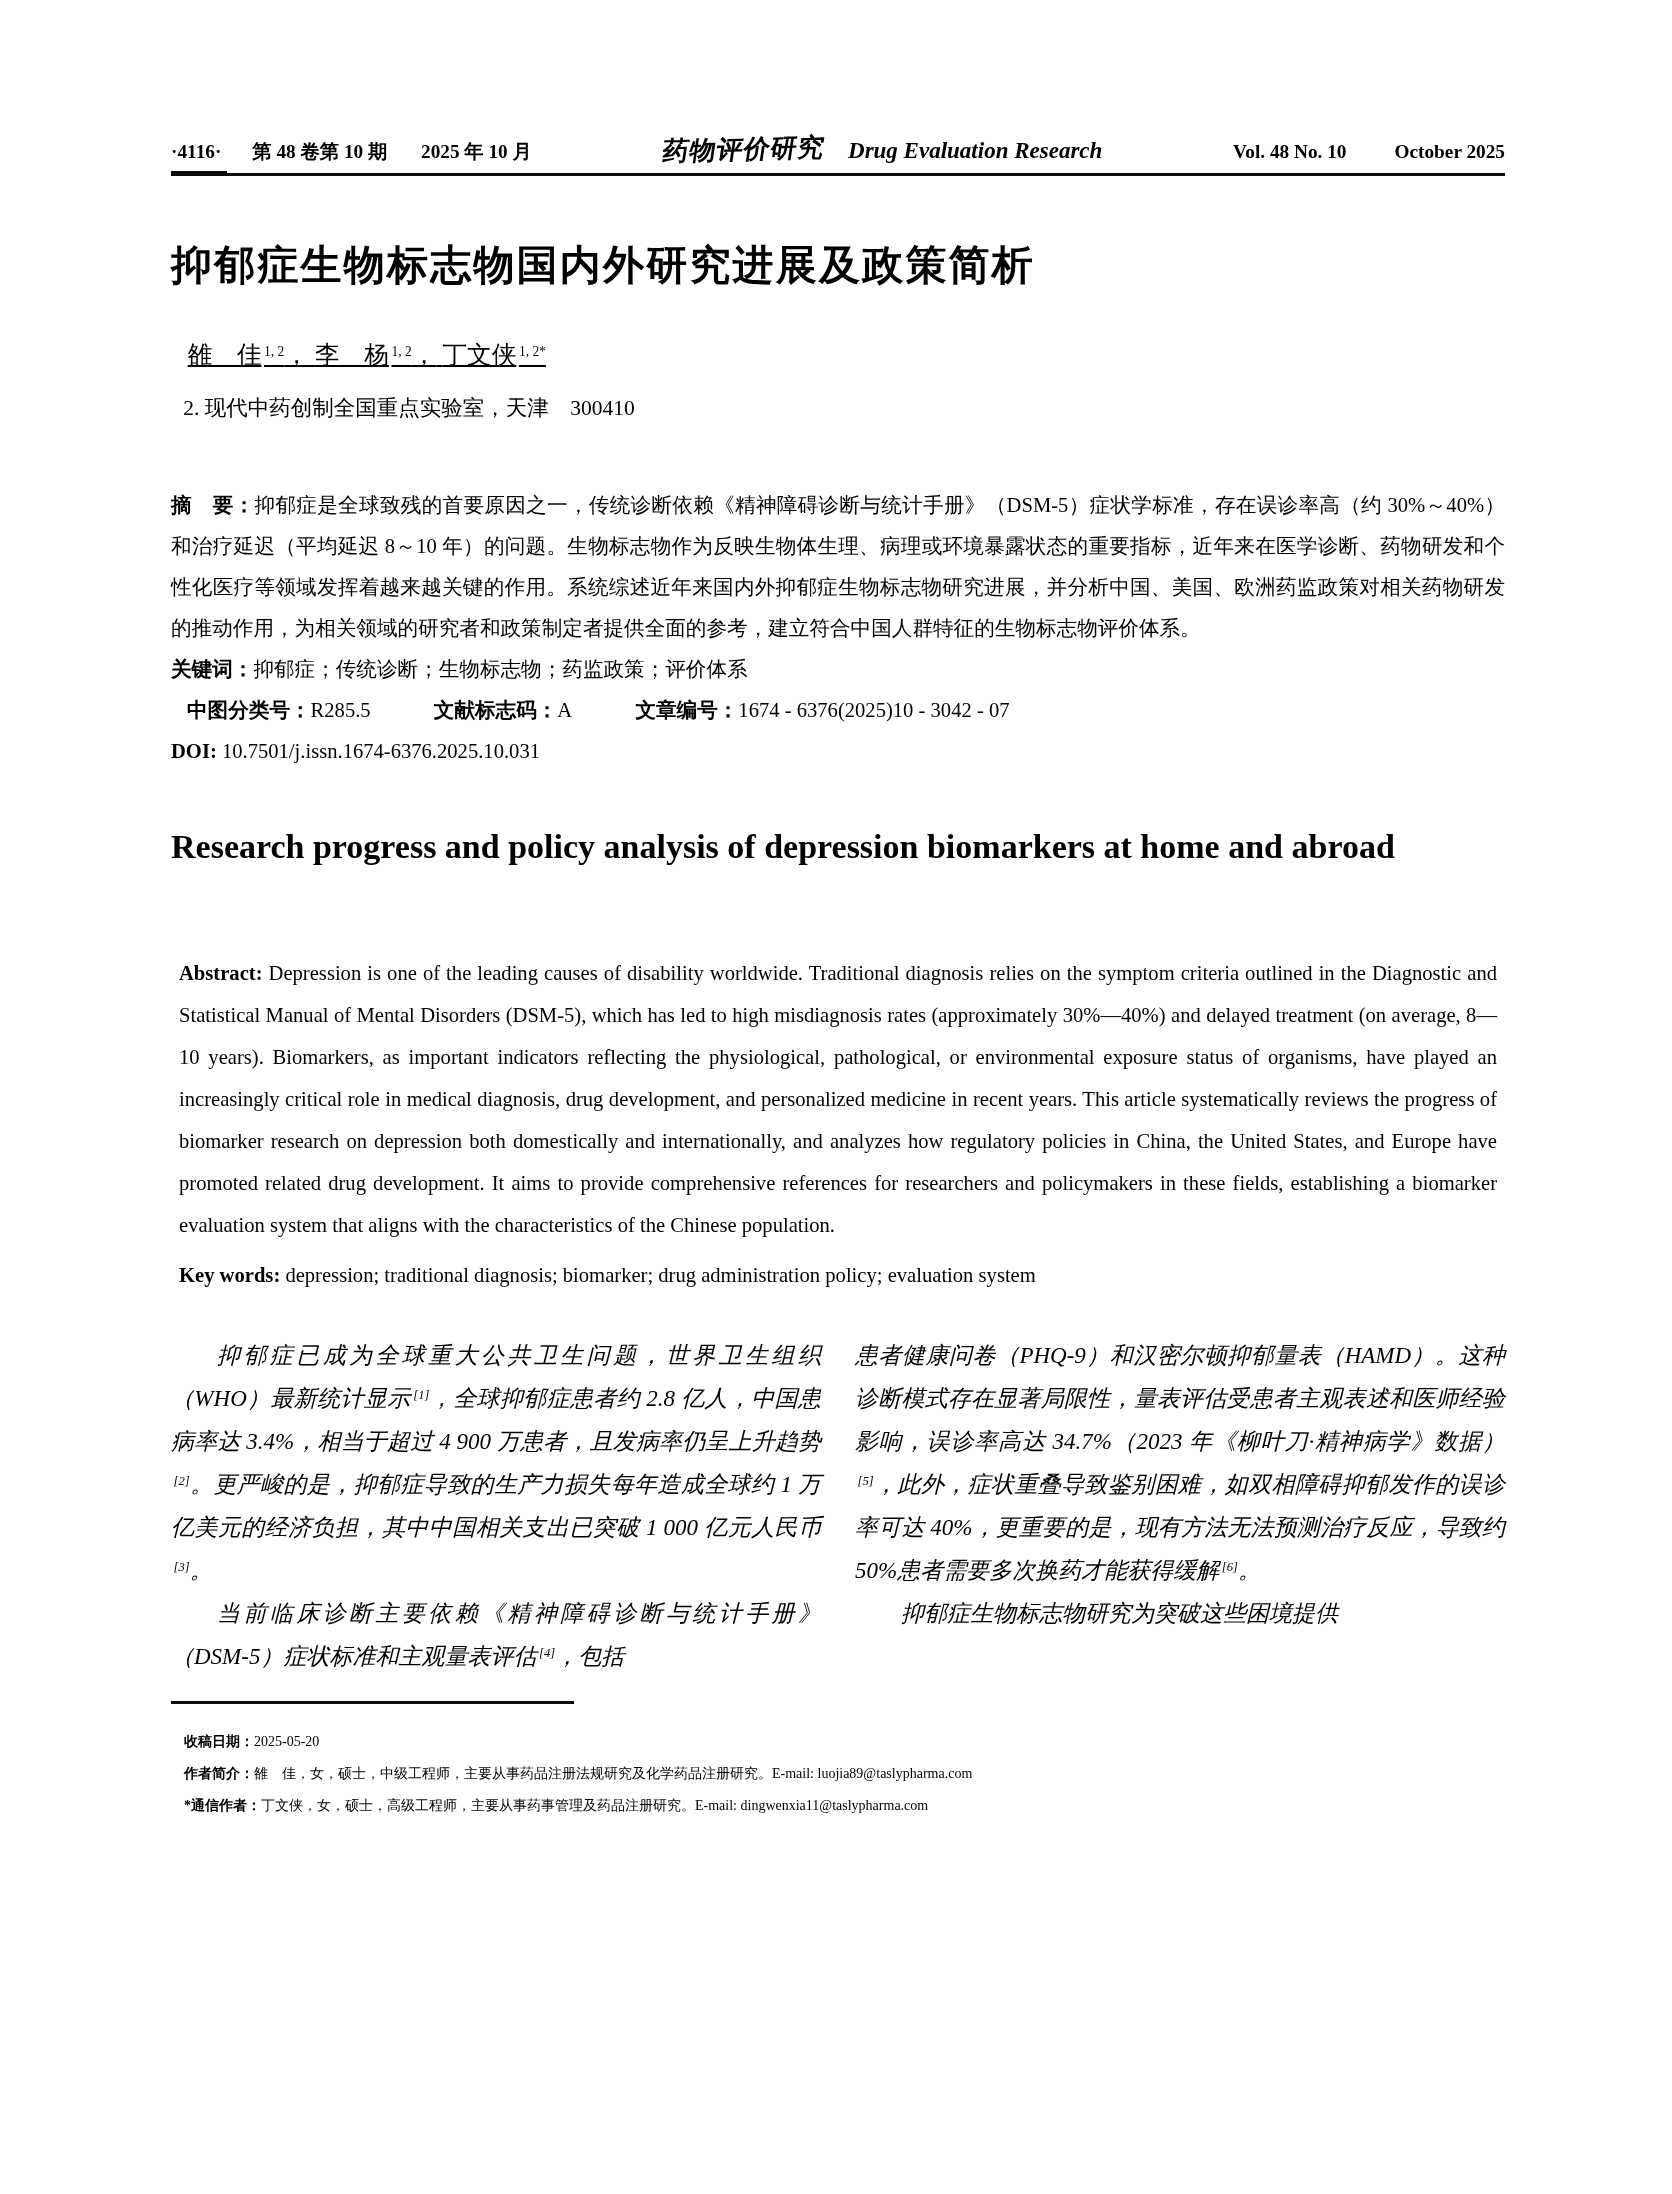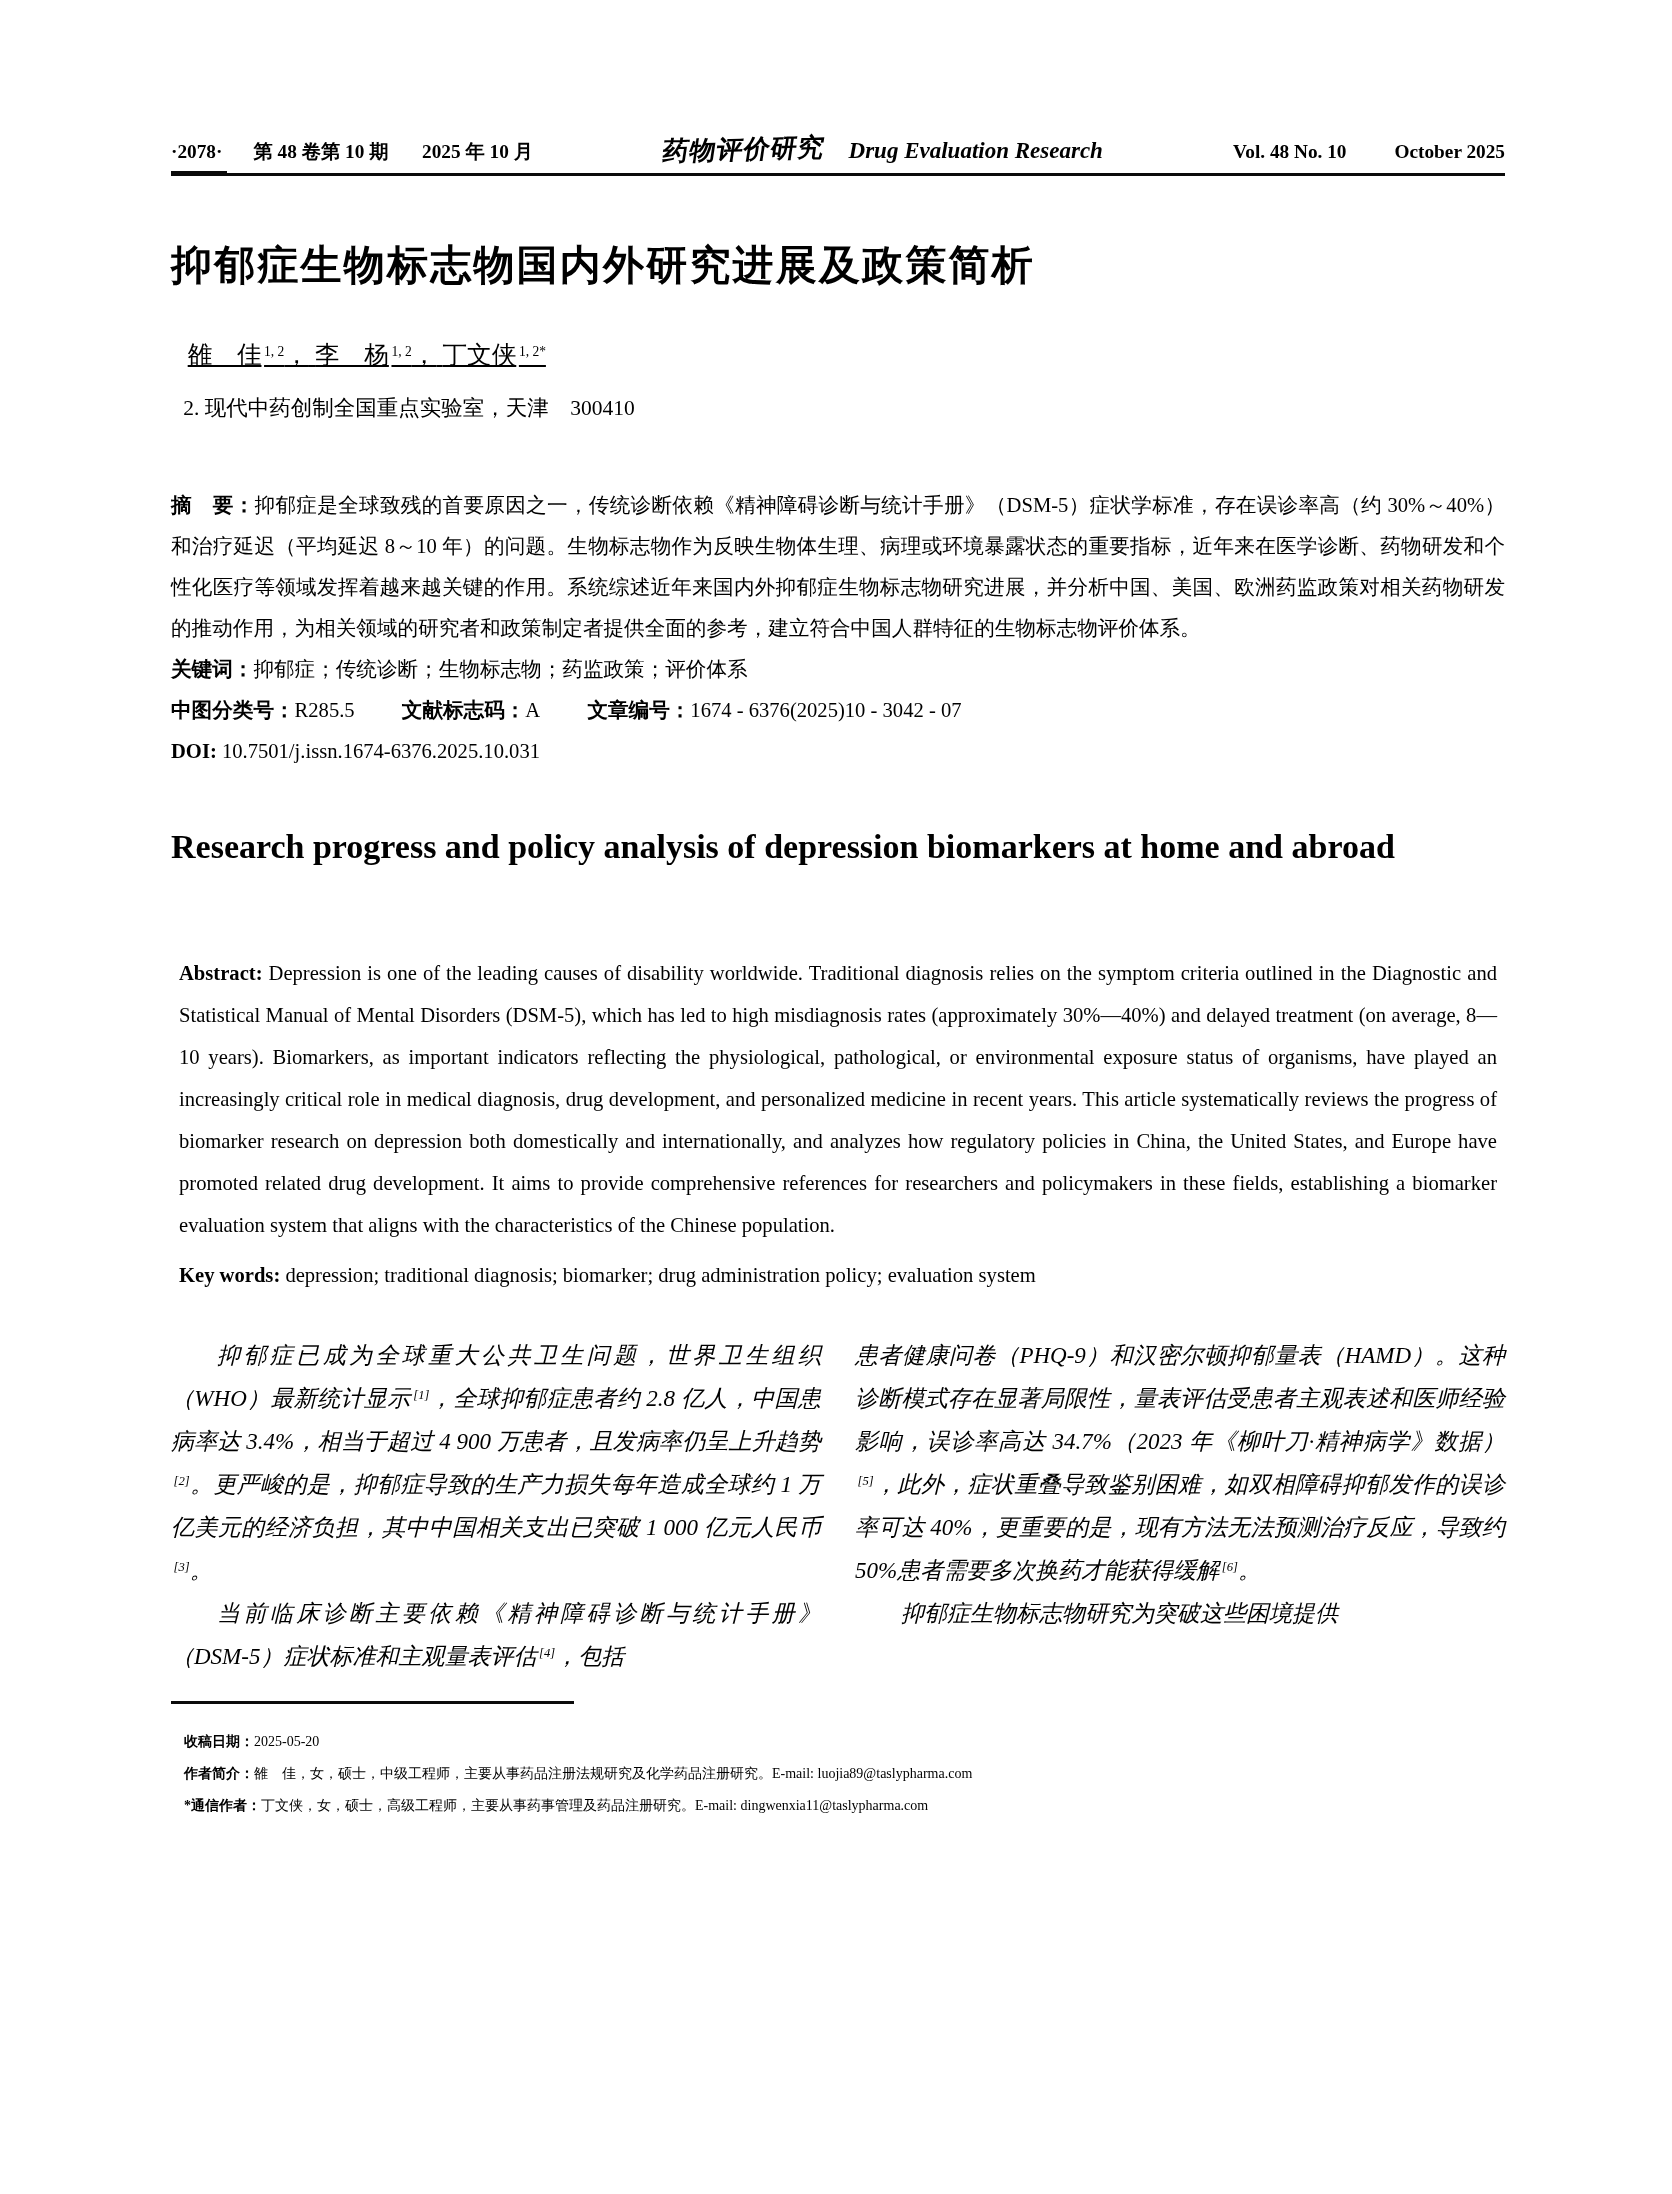--- a/index.html
+++ b/index.html
@@ -89,21 +89,21 @@
     font-size: 21.5px;
     line-height: 42px;
     padding-left: 12.3px;
   }
 
   
   .abstract-cn { margin-top: 56px; font-size: 20.6px; line-height: 41px; }
   .abstract-cn p { margin: 0; text-align: justify; }
   .lbl { font-weight: bold; }
   .meta-row { white-space: nowrap; }
-  .meta-pair { margin-right: 42px; }
+  .meta-pair { margin-right: 42px; margin-left: 16px; }
   .meta-pair:last-child { margin-right: 0; }
 
   
   .title-en {
     margin-top: 42px;
     font-size: 34px;
     font-weight: bold;
     line-height: 66px;
     text-align: justify;
   }
@@ -154,21 +154,21 @@
     white-space: nowrap;
   }
 </style>
 </head>
 <body>
 
 <div class="page">
 
   <div class="journal-header">
     <span class="hdr-left">
-      <span>·2078·</span>
+      <span>·4116·</span>
       <span>
         <span>第 48 卷第 10 期</span>
         <span style="display:inline-block;width:24px;"></span>
         <span>2025 年 10 月</span>
       </span>
     </span>
     <span class="hdr-mid">
       <span class="journal-logo-cn">药物评价研究</span>
       <span class="journal-name-en">Drug Evaluation Research</span>
     </span>

